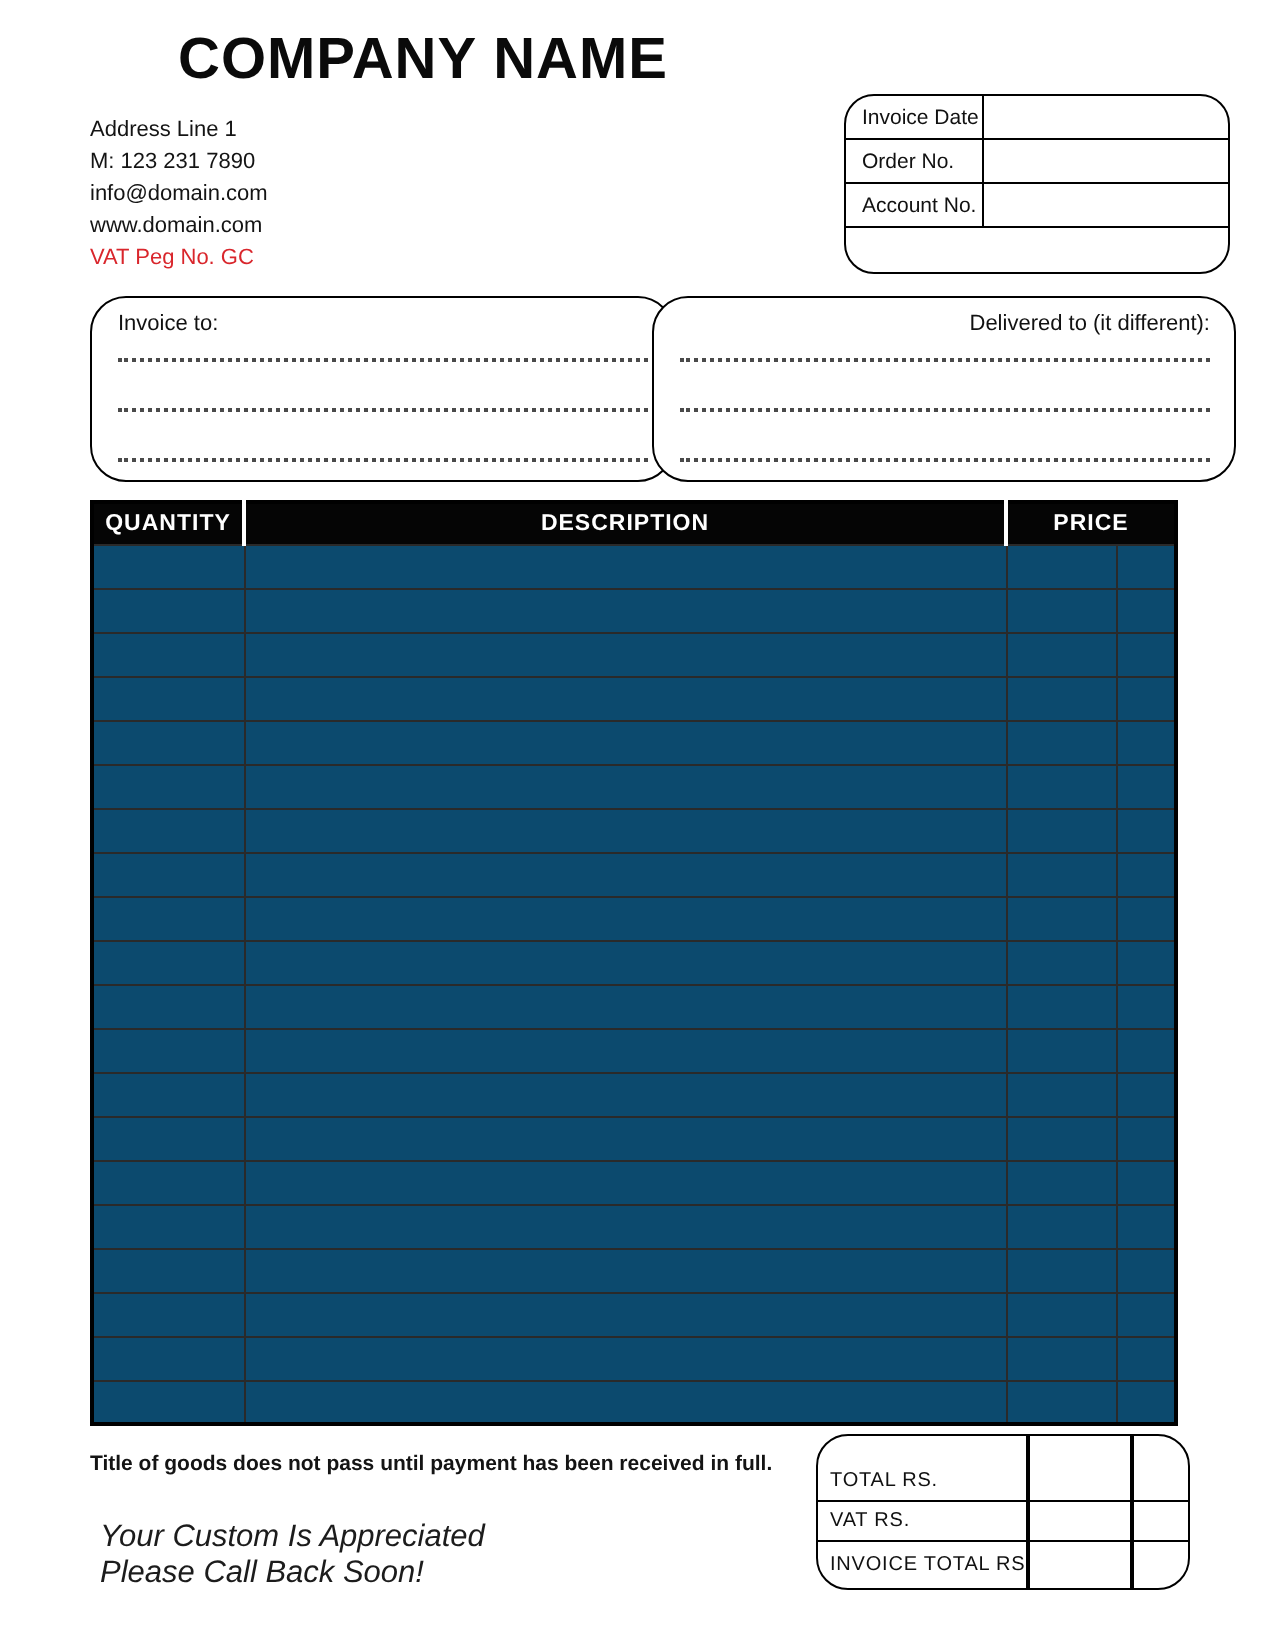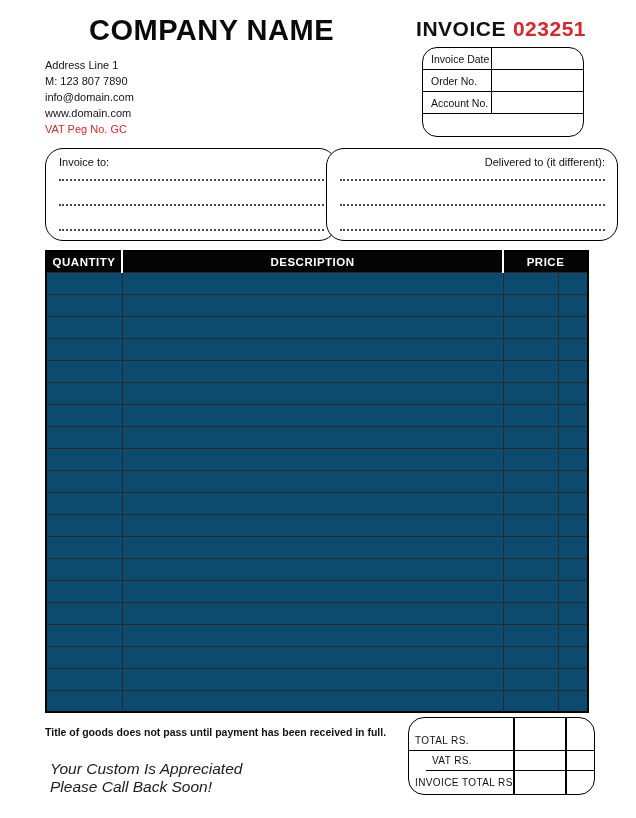--- a/index.html
+++ b/index.html
@@ -20,21 +20,21 @@
   .vat { position: absolute; left: 45px; top: 123px; font-size: 11px; color: var(--accent); }
 
   .invoice-title {
     position: absolute; right: 50px; top: 17px;
     font-size: 21px; font-weight: bold; letter-spacing: 0.5px; white-space: nowrap;
   }
   .invoice-title .num { color: var(--accent); margin-left: 7px; }
 
   
   .info-box {
-    position: absolute; left: 422px; top: 47px; width: 162px; height: 90px;
+    position: absolute; left: 422px; top: 47px; width: 193px; height: 90px;
     border: 1.6px solid #000; border-radius: 15px; overflow: hidden;
     display: flex; flex-direction: column; background: #fff;
   }
   .info-row { display: flex; height: 22px; border-bottom: 1.5px solid #000; }
   .info-label {
     width: 69px; flex: 0 0 69px; border-right: 1.5px solid #000;
     font-size: 10.5px; display: flex; align-items: center; padding-left: 8px; white-space: nowrap;
   }
   .info-value { flex: 1; }
   .info-filler { flex: 1; }
@@ -71,21 +71,21 @@
     position: absolute; left: 408px; top: 717px; width: 187px; height: 78px;
     border: 1.6px solid #000; border-radius: 16px; overflow: hidden; background: #fff;
     display: flex; flex-direction: column;
   }
   .totals-vline { position: absolute; top: 0; bottom: 0; width: 1.6px; background: #000; }
   .totals-vline.v1 { left: 104px; }
   .totals-vline.v2 { left: 156px; }
   .totals-row { display: flex; border-bottom: 1.5px solid #000; }
   .totals-row:last-child { border-bottom: none; flex: 1; }
   .totals-row.r1 { height: 33px; align-items: flex-end; }
-  .totals-row.r2 { height: 20px; align-items: center; margin-left: 17px; }
+  .totals-row.r2 { height: 20px; align-items: center; }
   .totals-row.r3 { align-items: center; }
   .t-label {
     width: 104px; flex: 0 0 104px; font-size: 10px; letter-spacing: 0.4px;
     padding-left: 6px; white-space: nowrap; overflow: visible;
   }
   .totals-row.r1 .t-label { padding-bottom: 4px; }
   .t-cell { flex: 0 0 52px; height: 100%; }
   .t-cell2 { flex: 1; height: 100%; }
 
   .message {
@@ -94,29 +94,26 @@
   }
 </style>
 </head>
 <body>
 
 <div class="page">
 
   <div class="company">COMPANY NAME</div>
   <div class="address">
     <div>Address Line 1</div>
-    <div>M: 123 807 7890</div>
+    <div>M: 123 231 7890</div>
     <div>info@domain.com</div>
     <div>www.domain.com</div>
   </div>
   <div class="vat">VAT Peg No. GC</div>
 
-  <div class="invoice-title">
-    <span>INVOICE</span><span class="num">023251</span>
-  </div>
 
   <div class="info-box">
     <div class="info-row">
       <div class="info-label">Invoice Date</div>
       <div class="info-value"></div>
     </div>
     <div class="info-row">
       <div class="info-label">Order No.</div>
       <div class="info-value"></div>
     </div>

